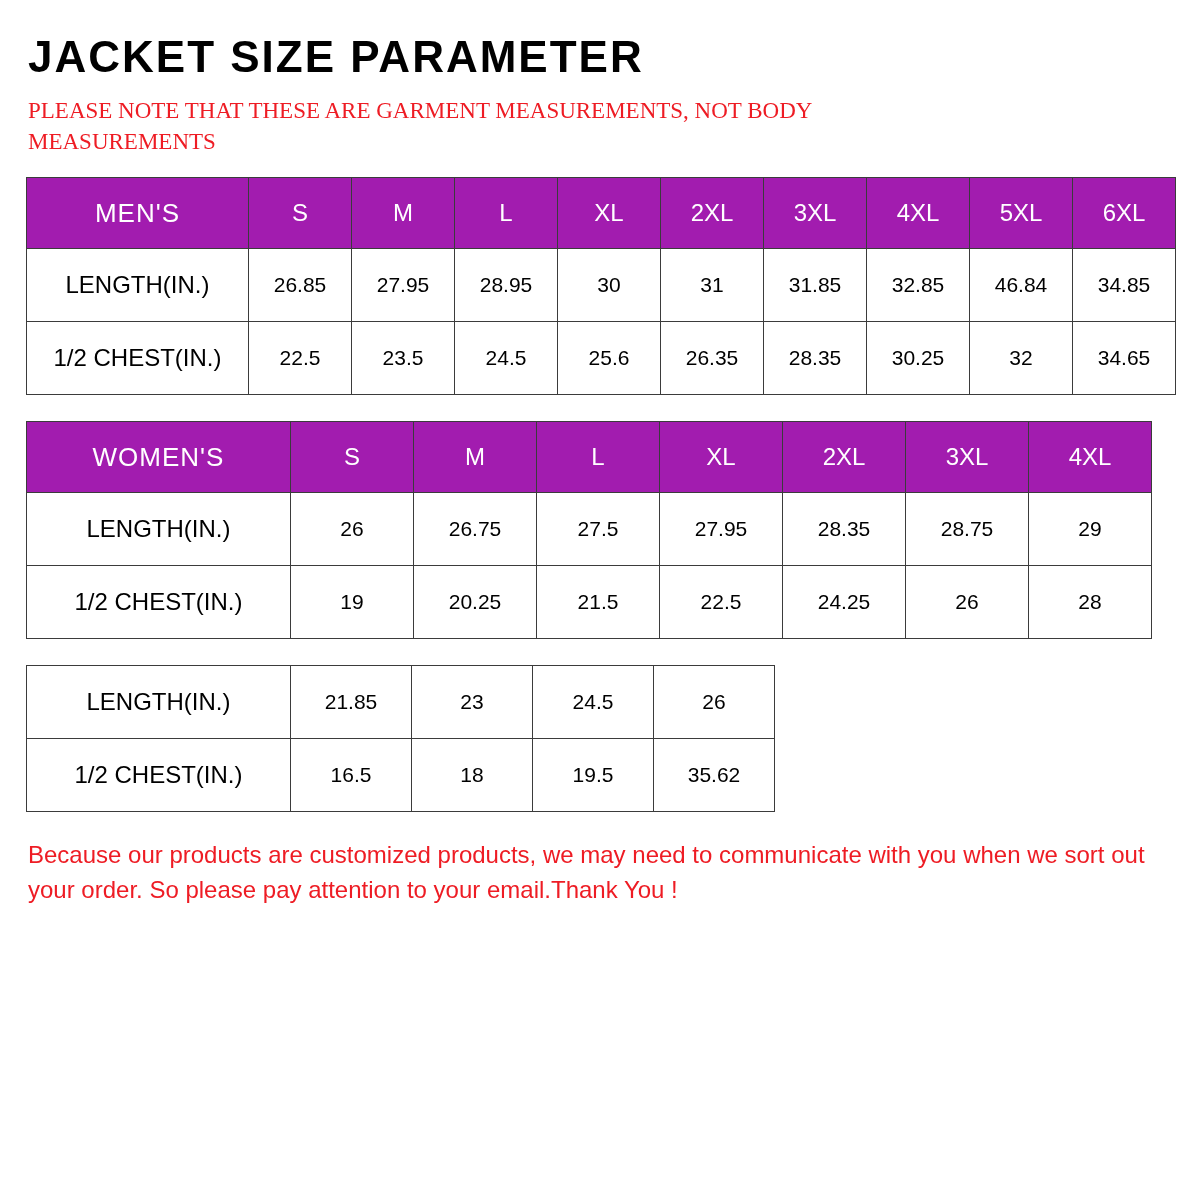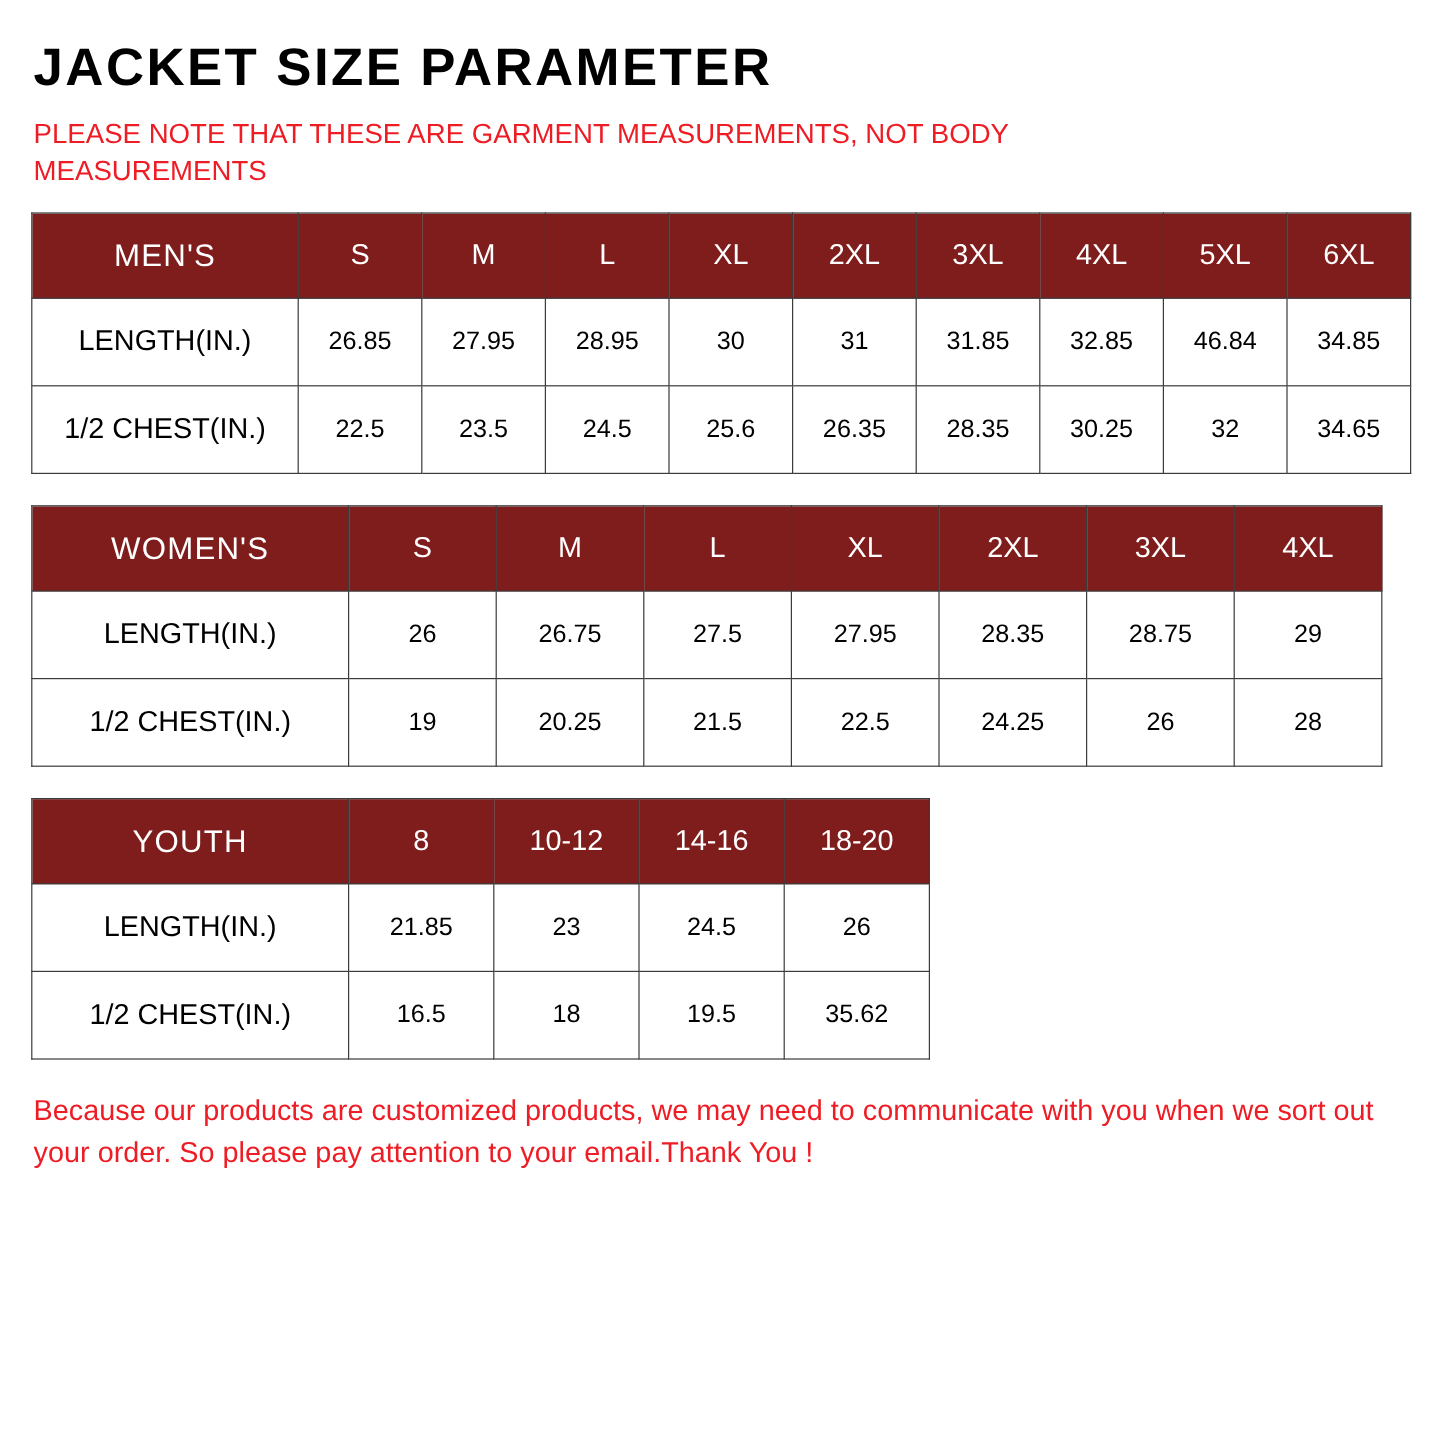--- a/index.html
+++ b/index.html
@@ -26,38 +26,39 @@
     letter-spacing: 2px;
     margin: 6px 0 14px 2px;
     color: #000;
   }
   .note-red {
     color: #ee1c24;
     font-size: 23px;
     line-height: 1.33;
     margin: 0 0 20px 2px;
     max-width: 960px;
+    font-family: Liberation Serif, serif;
   }
   table.size-table {
     border-collapse: collapse;
     table-layout: fixed;
     margin-bottom: 26px;
   }
   table.size-table td {
     border: 1px solid #3b3b3b;
     text-align: center;
     vertical-align: middle;
     font-size: 21px;
     height: 72px;
     padding: 0 2px;
     background: #ffffff;
     color: #000;
   }
   table.size-table tr.head td {
-    background: #7f1d1d;
+    background: #a21caf;
     color: #ffffff;
     font-size: 24px;
     height: 70px;
   }
   table.size-table tr.head td.label-cell {
     font-size: 26px;
     letter-spacing: 1px;
   }
   table.size-table td.row-label {
     font-size: 24px;
@@ -207,27 +208,20 @@
 
   <table class="size-table youth-table">
     <colgroup>
       <col class="c0">
         <col class="cn">
         <col class="cn">
         <col class="cn">
         <col class="cn">
     </colgroup>
     <tbody>
-      <tr class="head">
-        <td class="label-cell">YOUTH</td>
-        <td>8</td>
-        <td>10-12</td>
-        <td>14-16</td>
-        <td>18-20</td>
-      </tr>
       <tr>
         <td class="row-label">LENGTH(IN.)</td>
         <td>21.85</td>
         <td>23</td>
         <td>24.5</td>
         <td>26</td>
       </tr>
       <tr>
         <td class="row-label">1/2 CHEST(IN.)</td>
         <td>16.5</td>

